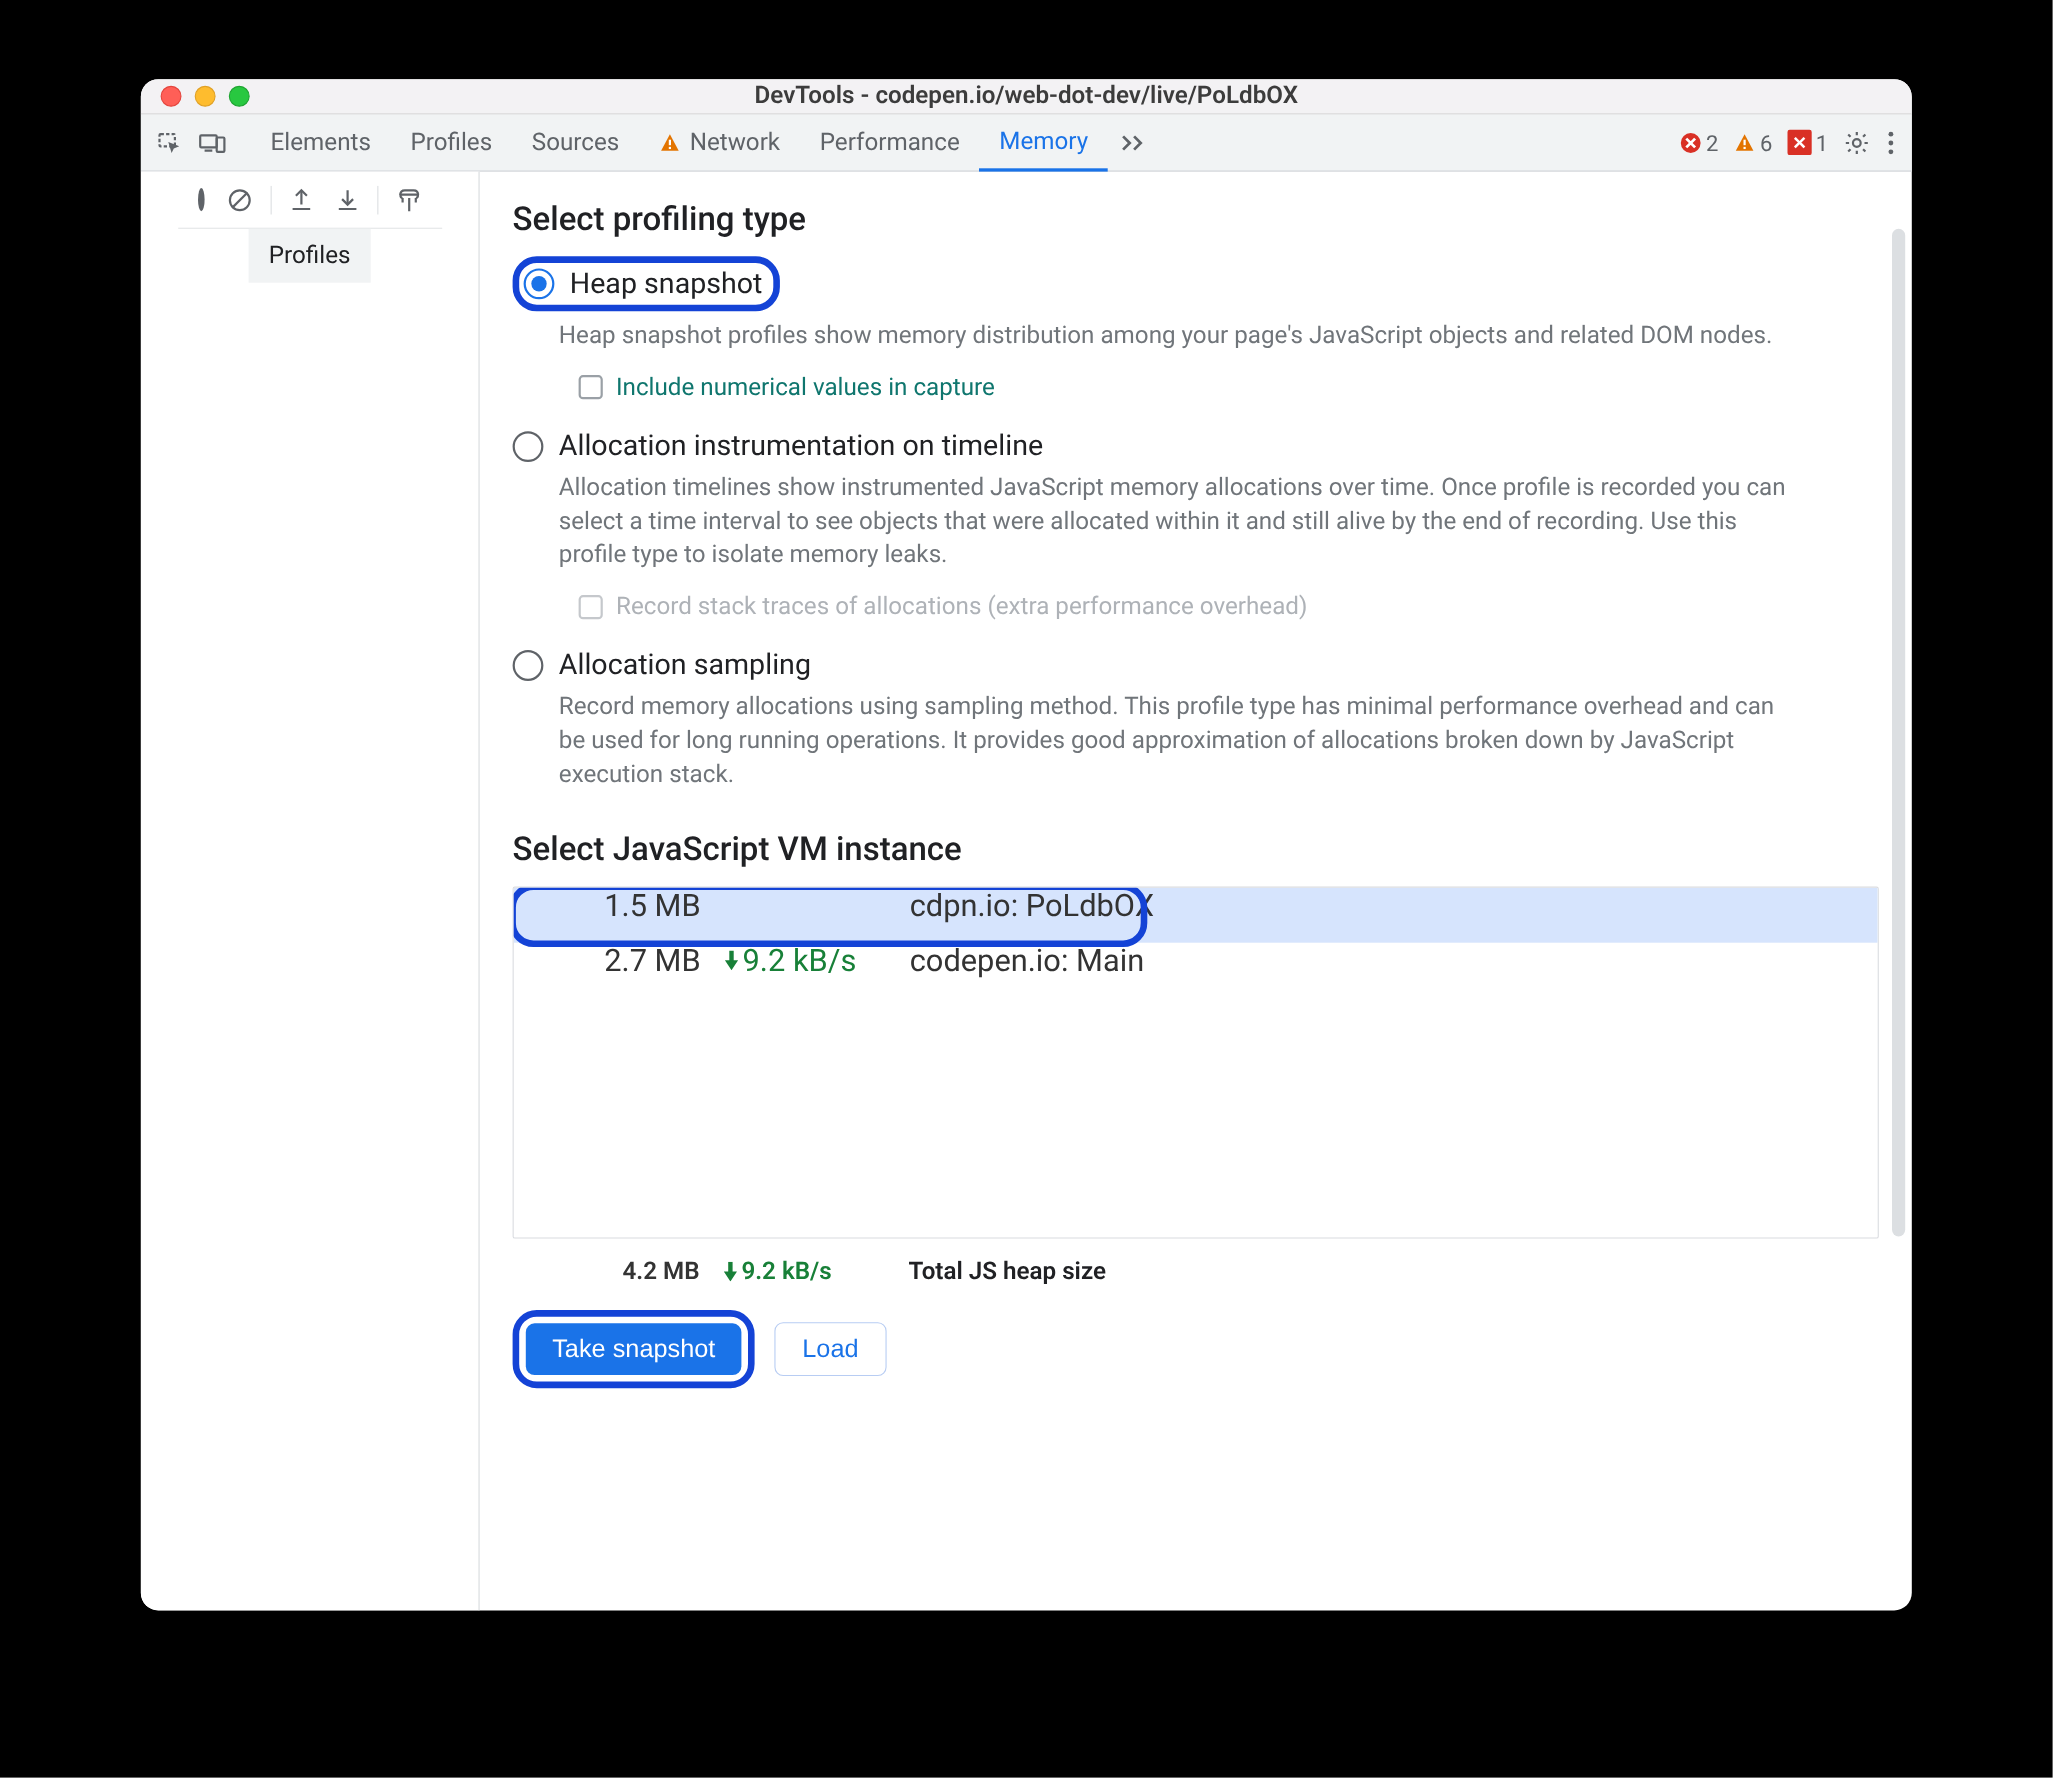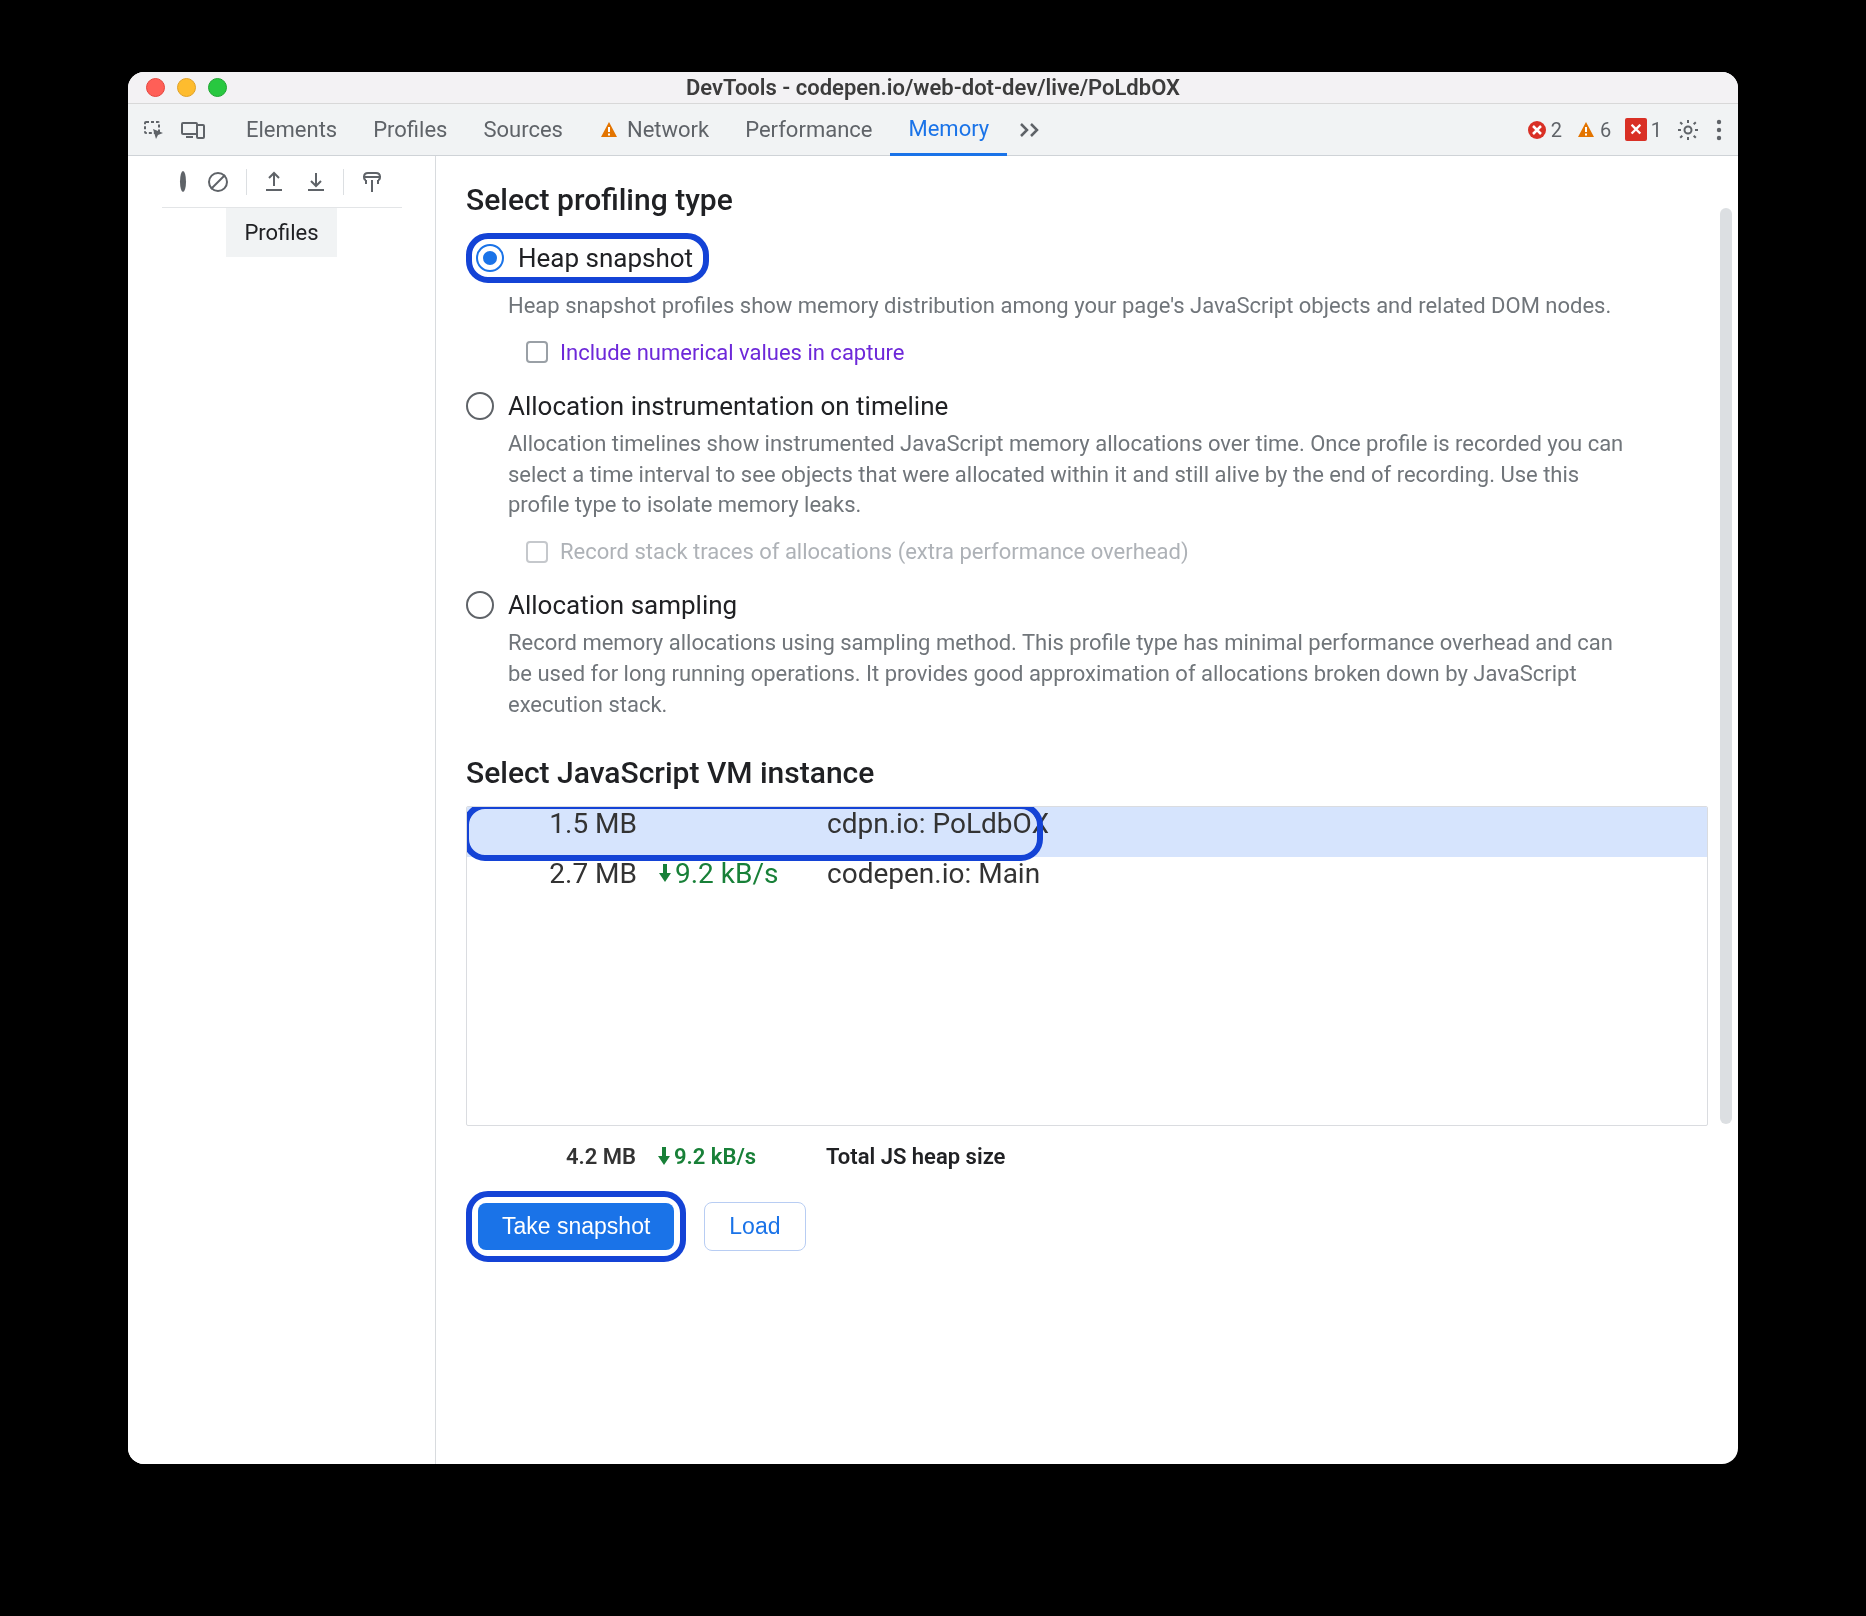--- a/index.html
+++ b/index.html
@@ -184,21 +184,21 @@
     color: #70757a;
     font-size: 22px;
     line-height: 1.4;
     max-width: 1120px;
   }
   .checkbox-row {
     margin: 18px 0 0 60px;
     display: flex;
     align-items: center;
     gap: 12px;
-    color: #6d28d9;
+    color: #0f766e;
     font-size: 22px;
   }
   .chk {
     width: 22px; height: 22px; border: 2px solid #9aa0a6; border-radius: 4px;
   }
   .chk.disabled { border-color:#c5c8cc; }
   .checkbox-row.disabled { color:#aeb2b7; }
   .hl {
     border: 6px solid #1443d6;
     border-radius: 22px;

